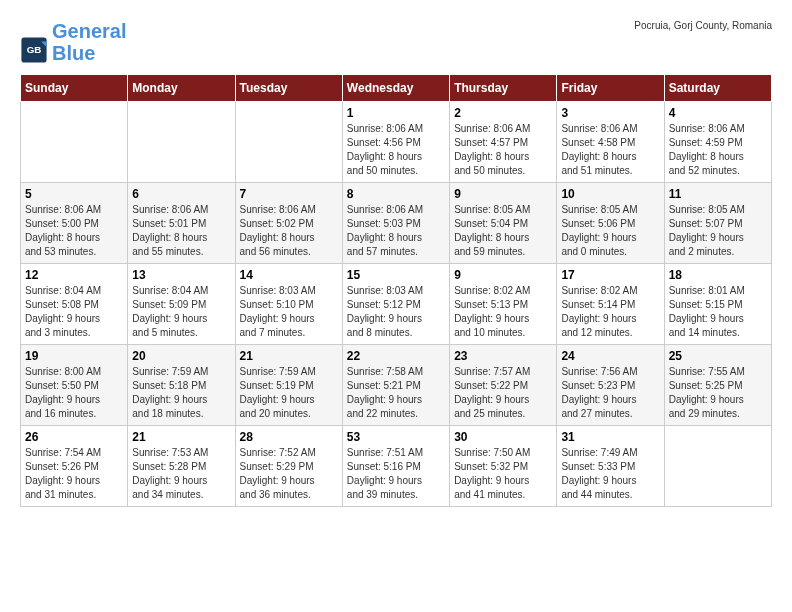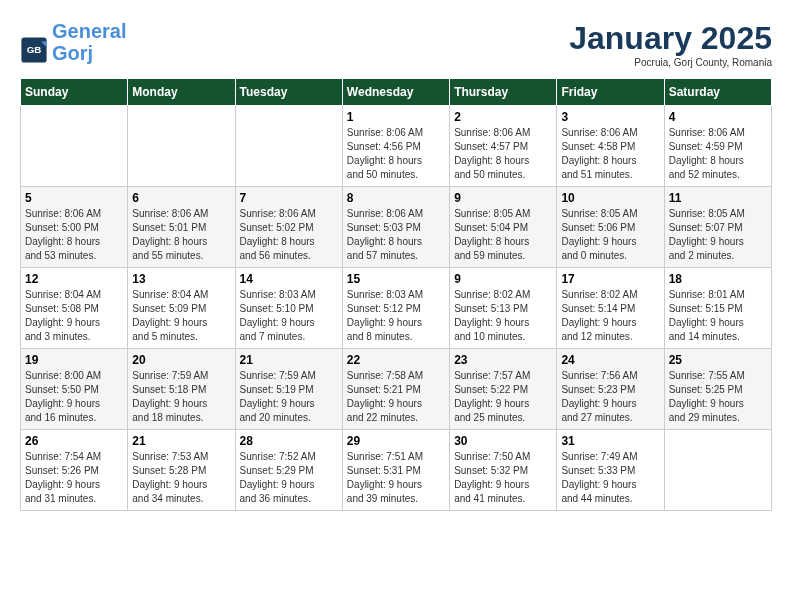--- a/index.html
+++ b/index.html
@@ -45,21 +45,21 @@
     .calendar-subtitle {
       font-size: 10px;
       color: #333;
     }
     table {
       width: 100%;
       border-collapse: collapse;
       font-size: 11px;
     }
     thead tr {
-      background-color: #14532d;
+      background-color: #7f1d1d;
     }
     thead th {
       color: #fff;
       padding: 6px 4px;
       text-align: left;
       font-size: 12px;
       font-weight: bold;
       border: 1px solid #fff;
     }
     tbody td {
@@ -96,26 +96,25 @@
 <div class="header-area">
   <div class="logo">
     <svg class="logo-icon" viewBox="0 0 40 40">
       <rect x="2" y="2" width="36" height="36" rx="4" fill="#1a3a5c"></rect>
       <text x="20" y="24" text-anchor="middle" font-size="14" font-weight="bold" fill="white" font-family="Arial">GB</text>
       <polygon points="30,8 38,8 38,16" fill="#4a90d9"></polygon>
     </svg>
     <div>
       <div class="logo-text">
         <span>General</span><br>
-        <span style="color:#4a90d9">Gorj</span>
+        <span style="color:#4a90d9">Blue</span>
       </div>
     </div>
   </div>
   <div class="title-area">
-    <div class="calendar-title">January 2025</div>
     <div class="calendar-subtitle">Pocruia, Gorj County, Romania</div>
   </div>
 </div>
 
 <table>
   <thead>
     <tr>
     <th>Sunday</th>
         <th>Monday</th>
         <th>Tuesday</th>
@@ -328,23 +327,23 @@
 and 34 minutes.</div>
         </td>
         <td>
           <span class="day-number">28</span>
           <div class="day-content" style="white-space: pre-line;">Sunrise: 7:52 AM
 Sunset: 5:29 PM
 Daylight: 9 hours
 and 36 minutes.</div>
         </td>
         <td>
-          <span class="day-number">29</span>
+          <span class="day-number">53</span>
           <div class="day-content" style="white-space: pre-line;">Sunrise: 7:51 AM
-Sunset: 5:31 PM
+Sunset: 5:16 PM
 Daylight: 9 hours
 and 39 minutes.</div>
         </td>
         <td>
           <span class="day-number">30</span>
           <div class="day-content" style="white-space: pre-line;">Sunrise: 7:50 AM
 Sunset: 5:32 PM
 Daylight: 9 hours
 and 41 minutes.</div>
         </td>

